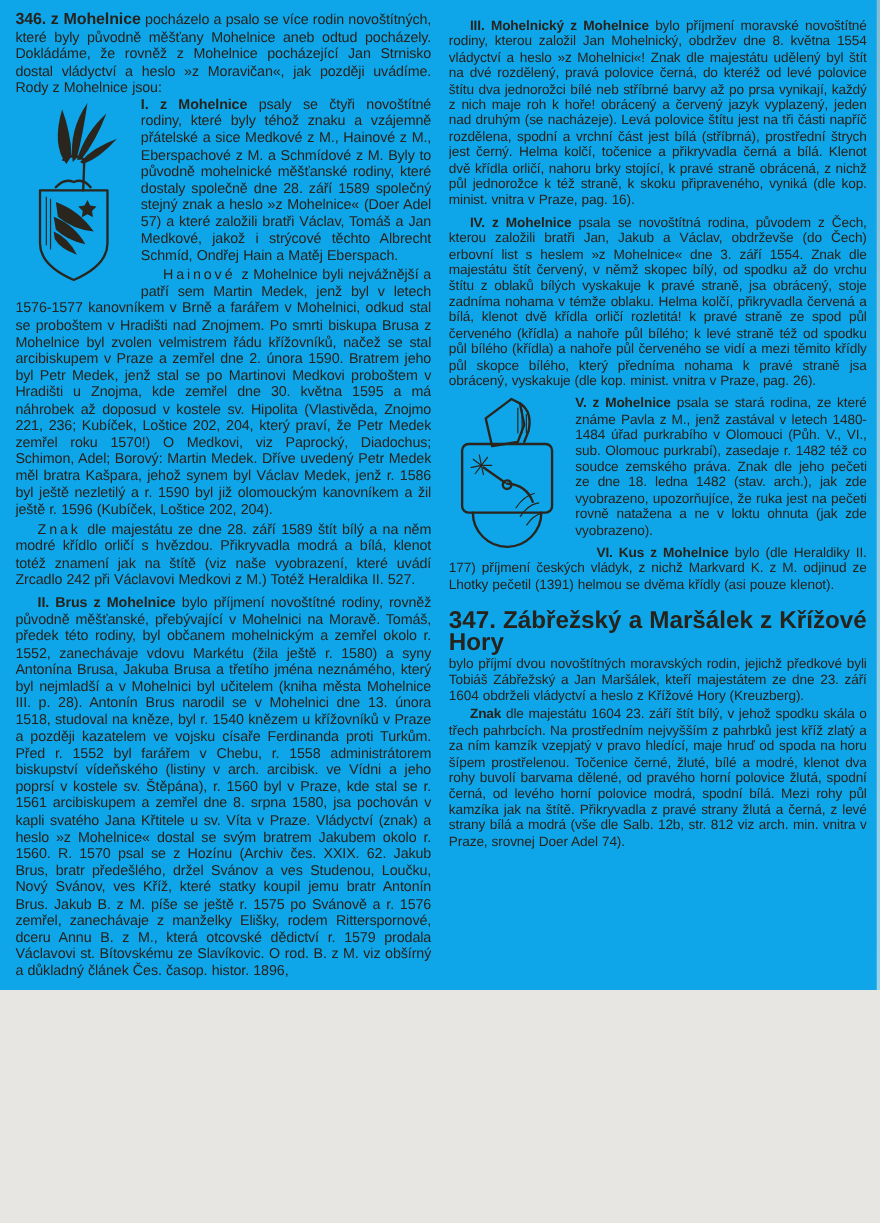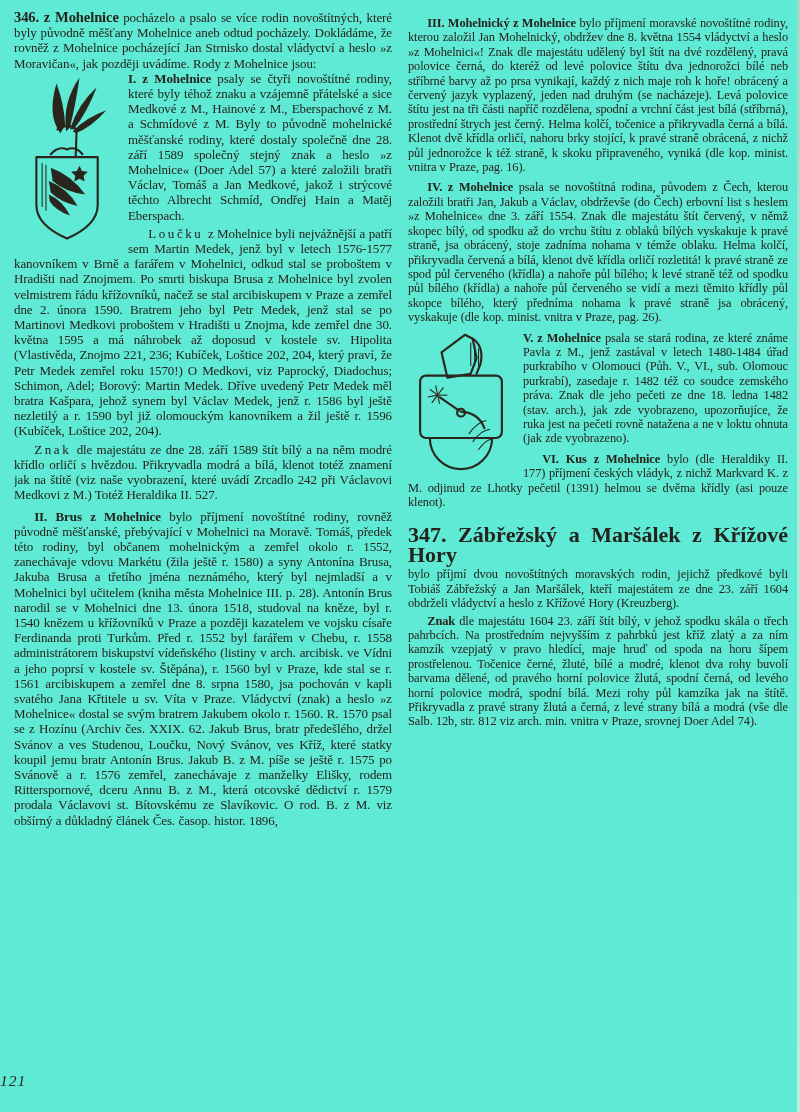--- a/index.html
+++ b/index.html
@@ -1,23 +1,23 @@
 <!DOCTYPE html>
 <html lang="cs"><head>
 <meta charset="utf-8">
 <style>
   html,body{margin:0;padding:0;}
   body{background:#e8e6e2;}
   .page{
     position:relative;
-    width:800px;height:1112px;
+    width:800px;height:900px;
     margin:0 auto;
-    background:#5eead4;
+    background:#0ea5e9;
     color:#26221c;
-    font-family:Liberation Serif, serif;
+    font-family:Liberation Sans, sans-serif;
     overflow:hidden;
     box-sizing:border-box;
     padding:10px 12px 0 14px;
   }
   .scan-edge{
     position:absolute;right:0;top:0;width:3px;height:100%;
     background:linear-gradient(#cfcdc8,#e6e4df 40%,#f2f0ec);
     opacity:.6;
   }
   .columns{
@@ -107,21 +107,21 @@
           </g>
         </svg>
       </span>
 
       <p class="para">
         <span class="b">I. z Mohelnice</span>
         <span>psaly se čtyři novoštítné rodiny, které byly téhož znaku a vzájemně přátelské a sice Medkové z M., Hainové z M., Eberspachové z M. a Schmídové z M. Byly to původně mohelnické měšťanské rodiny, které dostaly společně dne 28. září 1589 společný stejný znak a heslo »z Mohelnice« (Doer Adel 57) a které založili bratři Václav, Tomáš a Jan Medkové, jakož i strýcové těchto Albrecht Schmíd, Ondřej Hain a Matěj Eberspach.</span>
       </p>
 
       <p class="para indent gap-sm">
-        <span class="sperr">Loučku</span>
+        <span class="sperr">Hainové</span>
         <span>z Mohelnice byli nejvážnější a patří sem Martin Medek, jenž byl v letech 1576-1577 kanovníkem v Brně a farářem v Mohelnici, odkud stal se proboštem v Hradišti nad Znojmem. Po smrti biskupa Brusa z Mohelnice byl zvolen velmistrem řádu křížovníků, načež se stal arcibiskupem v Praze a zemřel dne 2. února 1590. Bratrem jeho byl Petr Medek, jenž stal se po Martinovi Medkovi proboštem v Hradišti u Znojma, kde zemřel dne 30. května 1595 a má náhrobek až doposud v kostele sv. Hipolita (Vlastivěda, Znojmo 221, 236; Kubíček, Loštice 202, 204, který praví, že Petr Medek zemřel roku 1570!) O Medkovi, viz Paprocký, Diadochus; Schimon, Adel; Borový: Martin Medek. Dříve uvedený Petr Medek měl bratra Kašpara, jehož synem byl Václav Medek, jenž r. 1586 byl ještě nezletilý a r. 1590 byl již olomouckým kanovníkem a žil ještě r. 1596 (Kubíček, Loštice 202, 204).</span>
       </p>
 
       <p class="para indent gap-sm">
         <span class="sperr">Znak</span>
         <span>dle majestátu ze dne 28. září 1589 štít bílý a na něm modré křídlo orličí s hvězdou. Přikryvadla modrá a bílá, klenot totéž znamení jak na štítě (viz naše vyobrazení, které uvádí Zrcadlo 242 při Václavovi Medkovi z M.) Totéž Heraldika II. 527.</span>
       </p>
 
       <p class="para indent gap-md">
         <span class="b">II. Brus z Mohelnice</span>

